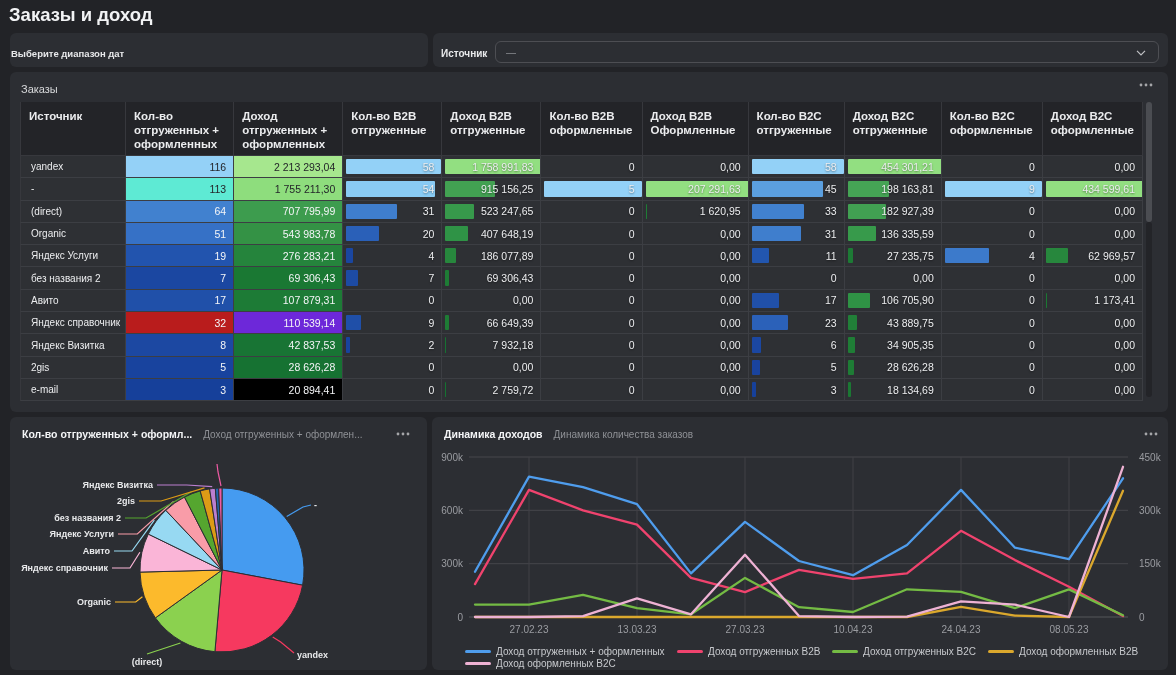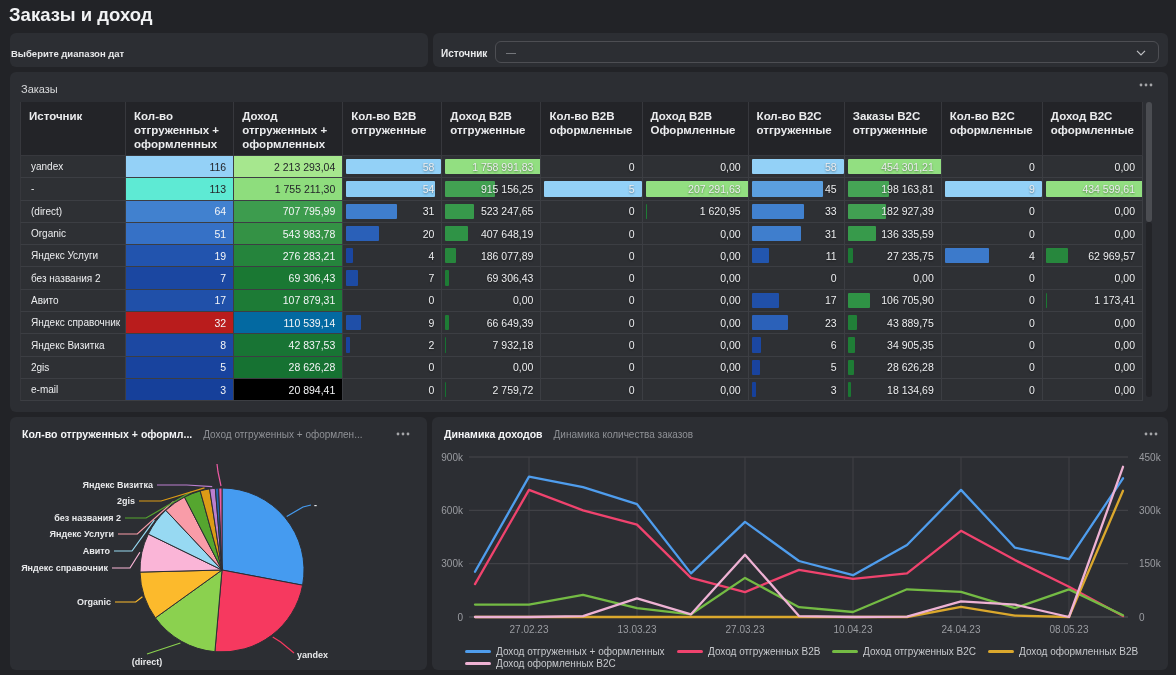--- a/index.html
+++ b/index.html
@@ -72,21 +72,21 @@
       <thead>
         <tr>
           <th>Источник</th>
           <th>Кол-во отгруженных + оформленных</th>
           <th>Доход отгруженных + оформленных</th>
           <th>Кол-во B2B отгруженные</th>
           <th>Доход B2B отгруженные</th>
           <th>Кол-во B2B оформленные</th>
           <th>Доход B2B Оформленные</th>
           <th>Кол-во B2C отгруженные</th>
-          <th>Заказы B2C отгруженные</th>
+          <th>Доход B2C отгруженные</th>
           <th>Кол-во B2C оформленные</th>
           <th>Доход B2C оформленные</th>
         </tr>
       </thead>
       <tbody>
         <tr>
           <td class="nm">yandex</td>
           <td class="num dk" style="background:#94d1f7">116</td>
           <td class="num dk" style="background:#a6e78e">2 213 293,04</td>
           <td class="num bc"><div class="bar" style="width:97%;background:#93d1f7"></div><span>58</span></td>
@@ -172,21 +172,21 @@
           <td class="num bc"><span>0</span></td>
           <td class="num bc"><span>0,00</span></td>
           <td class="num bc"><div class="bar" style="width:28.4%;background:#2050a9"></div><span>17</span></td>
           <td class="num bc"><div class="bar" style="width:23%;background:#2f9245"></div><span>106 705,90</span></td>
           <td class="num bc"><span>0</span></td>
           <td class="num bc"><div class="bar" style="width:0.5%;background:#1b7833"></div><span>1 173,41</span></td>
         </tr>
         <tr>
           <td class="nm">Яндекс справочник</td>
           <td class="num wt" style="background:#b91c1c">32</td>
-          <td class="num wt" style="background:#0369a1">110 539,14</td>
+          <td class="num wt" style="background:#6d28d9">110 539,14</td>
           <td class="num bc"><div class="bar" style="width:15%;background:#1f4fa8"></div><span>9</span></td>
           <td class="num bc"><div class="bar" style="width:3.8%;background:#1e7c35"></div><span>66 649,39</span></td>
           <td class="num bc"><span>0</span></td>
           <td class="num bc"><span>0,00</span></td>
           <td class="num bc"><div class="bar" style="width:38.5%;background:#2b61b9"></div><span>23</span></td>
           <td class="num bc"><div class="bar" style="width:9.5%;background:#217f38"></div><span>43 889,75</span></td>
           <td class="num bc"><span>0</span></td>
           <td class="num bc"><span>0,00</span></td>
         </tr>
         <tr>

